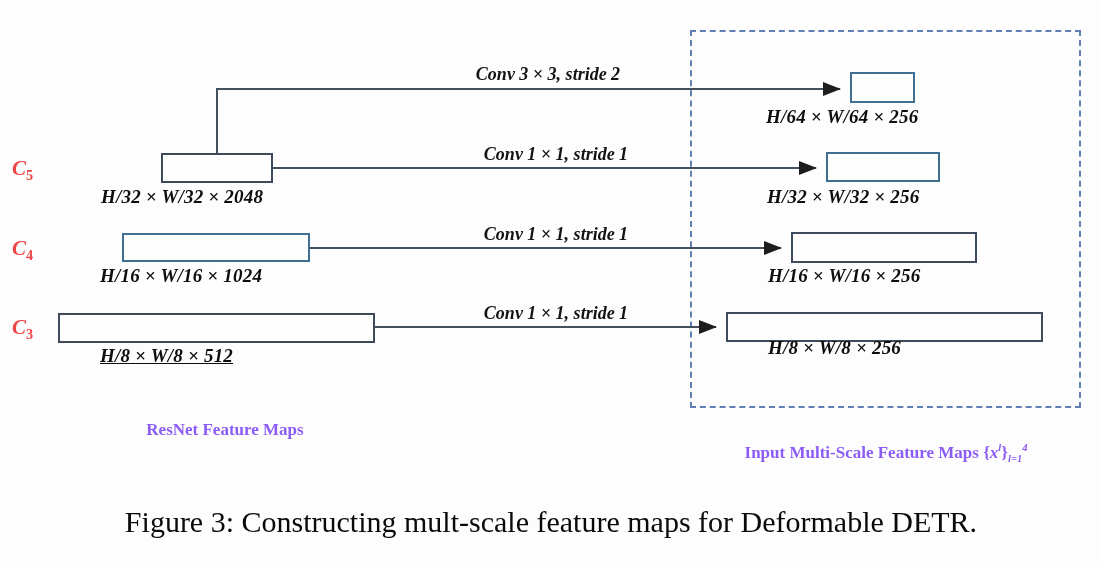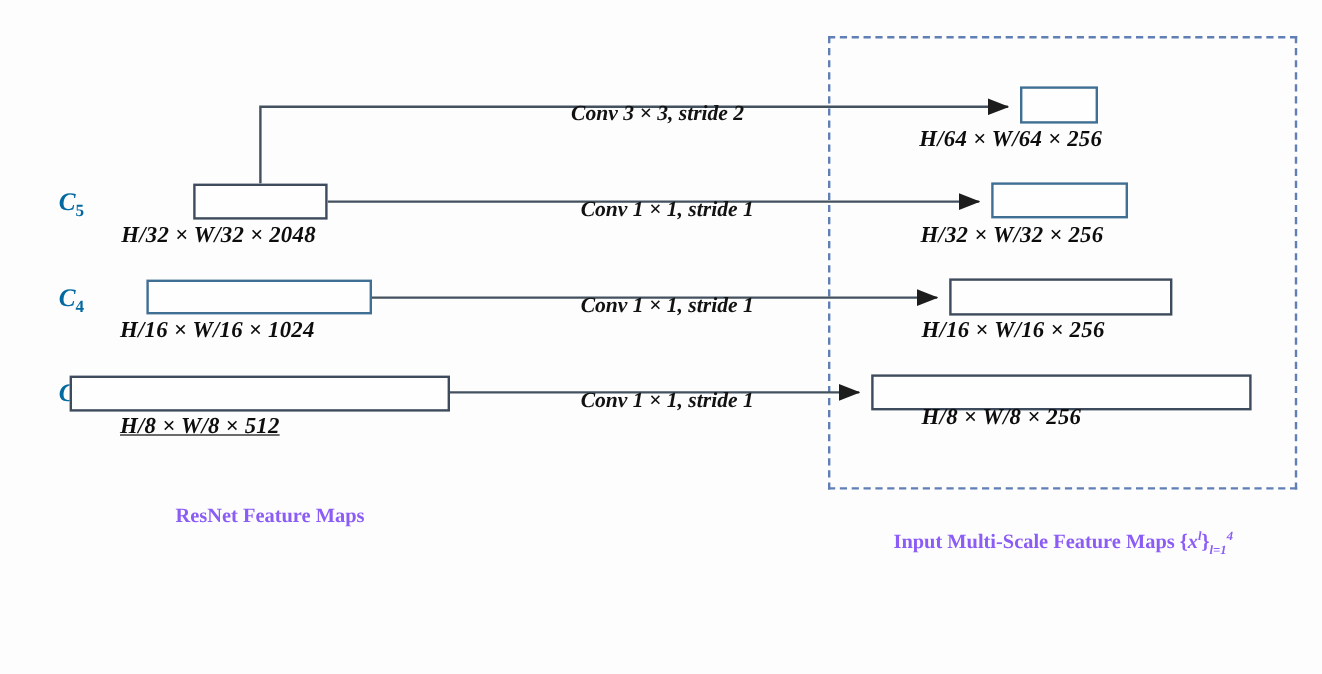--- a/index.html
+++ b/index.html
@@ -39,40 +39,38 @@
     text-align: left;
     letter-spacing: 0.2px;
   }
   
   .stage-label {
     position: absolute;
     font-family: "Liberation Serif", serif;
     font-style: italic;
     font-weight: bold;
     font-size: 21px;
-    color: #0369a1;
+    color: #ef4444;
     white-space: nowrap;
-    margin-left: 37px;
   }
   .stage-label sub {
     font-size: 0.68em;
     font-style: normal;
     font-weight: bold;
   }
   
   .conv-label {
     position: absolute;
     font-family: "Liberation Serif", serif;
     font-style: italic;
     font-weight: bold;
     font-size: 18px;
     color: #121212;
     white-space: nowrap;
     text-align: center;
-    margin-top: 20px;
   }
   
   .group-caption {
     position: absolute;
     font-family: "Liberation Serif", serif;
     font-size: 17px;
     font-weight: bold;
     color: #8b5cf6;
     white-space: nowrap;
     text-align: center;
@@ -177,14 +175,15 @@
   <div class="conv-label" style="left:436px; top:144px; width:240px;">Conv 1 × 1, stride 1</div>
   <div class="conv-label" style="left:436px; top:224px; width:240px;">Conv 1 × 1, stride 1</div>
   <div class="conv-label" style="left:436px; top:303px; width:240px;">Conv 1 × 1, stride 1</div>
 
   <div class="group-caption" style="left:110px; top:420px; width:230px;">ResNet Feature Maps</div>
 
   <div class="group-caption" style="left:690px; top:442px; width:392px;">
     <span>Input Multi-Scale Feature Maps {</span><span class="mathvar">x</span><sup>l</sup><span>}</span><sub>l=1</sub><sup>4</sup>
   </div>
 
+  <div id="figure-caption">Figure 3: Constructing mult-scale feature maps for Deformable DETR.</div>
 
 </div>
 
 </body></html>

